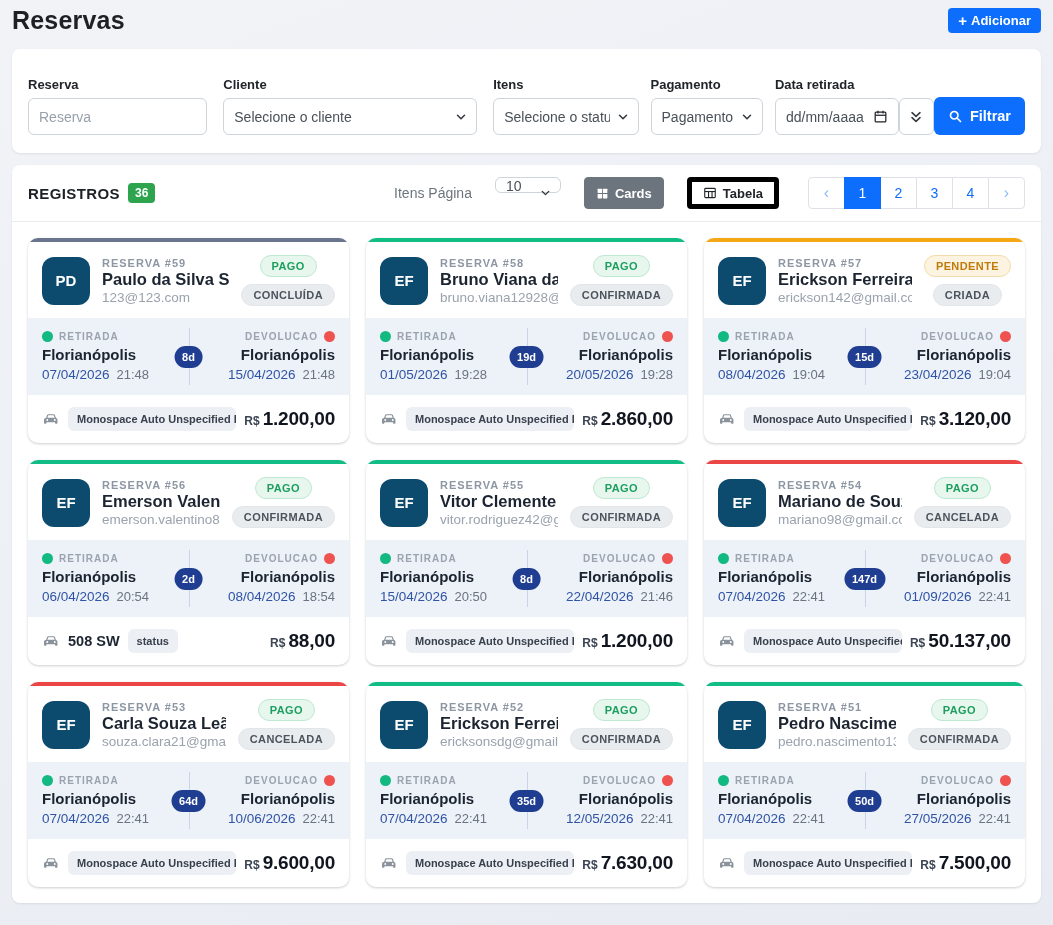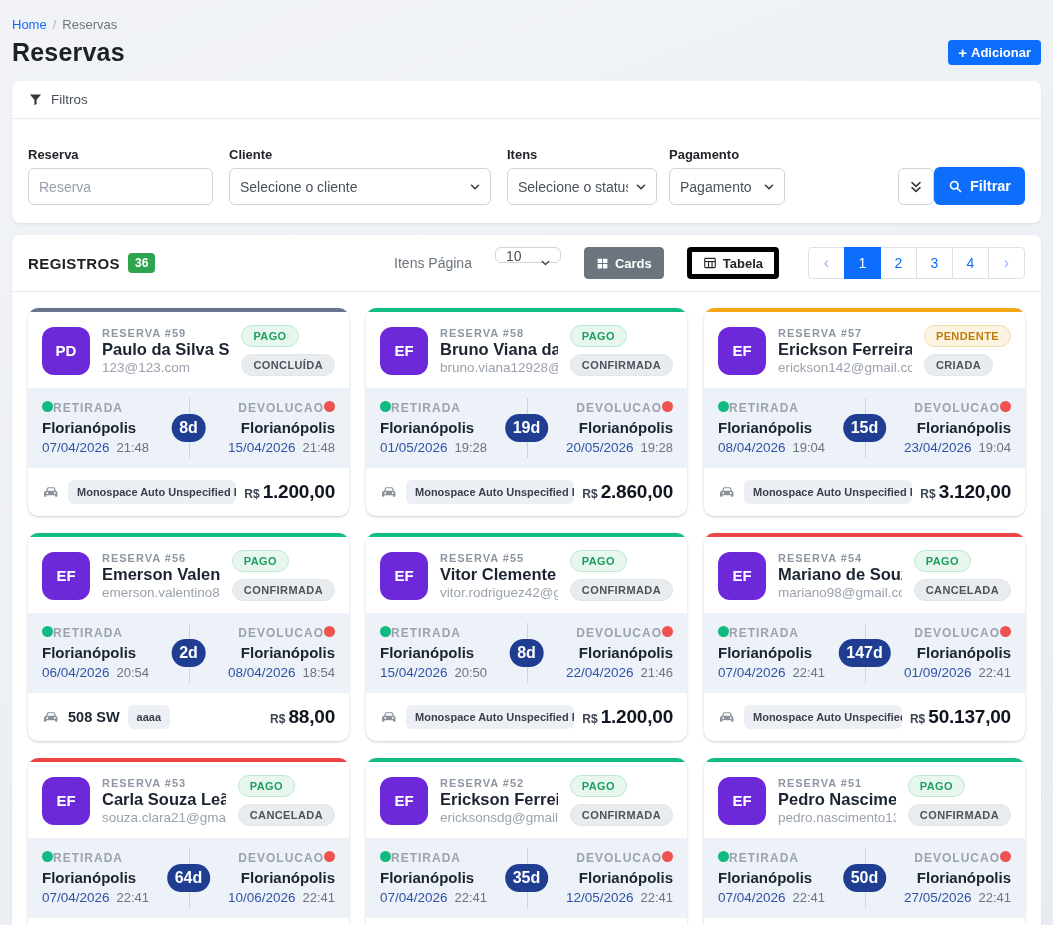--- a/index.html
+++ b/index.html
@@ -65,83 +65,72 @@
   .page-btn.last { border-radius:0 4px 4px 0; }
   .page-btn.chev { color:#8bb9fe; font-size:16px; }
   .page-btn.active { background:#0d6efd; border-color:#0d6efd; color:#fff; z-index:1; }
 
   
   .grid { padding:16px; display:grid; grid-template-columns:repeat(3,1fr); gap:17px; }
   .card { background:#fff; border-radius:10px; overflow:hidden;
     box-shadow:0 1px 3px rgba(15,25,40,.14), 0 1px 2px rgba(15,25,40,.08); cursor:pointer; }
   .accent { height:4px; }
   .card-head { display:flex; align-items:center; gap:12px; padding:13px 14px 12px; }
-  .avatar { width:48px; height:48px; flex:0 0 48px; border-radius:12px; background:#6d28d9; color:#fff;
+  .avatar { width:48px; height:48px; flex:0 0 48px; border-radius:12px; background:#0c4a6e; color:#fff;
     font-weight:700; font-size:15px; display:flex; align-items:center; justify-content:center; }
   .head-main { flex:1; min-width:0; }
   .reserva-label { font-size:11px; font-weight:700; color:#8d97a3; letter-spacing:1px; }
   .cname { font-size:16.5px; font-weight:700; color:#1b2430; white-space:nowrap; overflow:hidden; margin:1px 0; }
   .cemail { font-size:13.5px; color:#9aa2ad; white-space:nowrap; overflow:hidden; }
-  .badges { display:flex; flex-direction:column; gap:7px; align-items:flex-start; }
+  .badges { display:flex; flex-direction:column; gap:7px; align-items:center; }
   .pill { font-size:11px; font-weight:700; padding:4px 11px; border-radius:999px; letter-spacing:.4px; white-space:nowrap; }
   .pill.pago { background:#e7f7ee; color:#1d9e5f; border:1px solid #bfe8d2; }
   .pill.pendente { background:#fdf3e1; color:#c07c0a; border:1px solid #f3dcab; }
   .pill.status { background:#e9ecef; color:#4b535c; border:1px solid #e2e6ea; }
 
   .trip { background:#edf1f8; padding:13px 14px; display:flex; position:relative; }
   .trip-col { flex:1; min-width:0; }
   .trip-col.right { text-align:right; }
-  .trip-label { font-size:12px; font-weight:700; color:#9aa3ae; letter-spacing:1px;
-    display:flex; align-items:flex-start; }
+  .trip-label { font-size:10px; font-weight:700; color:#9aa3ae; letter-spacing:1px;
+    display:flex; align-items:center; gap:6px; }
   .trip-col.right .trip-label { justify-content:flex-end; }
   .dot { width:11px; height:11px; border-radius:50%; display:inline-block; }
   .dot.green { background:#12b981; }
   .dot.red { background:#ef5350; }
   .city { font-size:15px; font-weight:700; color:#1b2430; margin:4px 0 3px; }
   .tdate { font-size:13.5px; font-weight:400; color:#2f54a5; }
   .ttime { font-size:13px; color:#6b7480; margin-left:3px; }
   .trip-divider { position:absolute; left:50%; top:10px; bottom:10px; width:1px; background:#c9d4e6; }
   .days-badge { position:absolute; left:50%; top:50%; transform:translate(-50%,-50%);
-    background:#1f3d91; color:#fff; font-size:16px; font-weight:700; padding:5px 8px; border-radius:999px; z-index:1; }
+    background:#1f3d91; color:#fff; font-size:11px; font-weight:700; padding:5px 8px; border-radius:999px; z-index:1; }
 
   .card-foot { display:flex; align-items:center; gap:8px; padding:12px 14px; }
   .car-icon { color:#8a929c; display:flex; flex:0 0 auto; }
   .vehicle-bold { font-size:14.5px; font-weight:700; color:#1b2430; white-space:nowrap; }
   .vehicle-pill { background:#eceff3; color:#39414e; font-size:11px; font-weight:700; padding:6px 9px;
     border-radius:6px; white-space:nowrap; overflow:hidden; min-width:0; flex:0 1 auto; }
   .price { margin-left:auto; white-space:nowrap; display:flex; align-items:baseline; gap:3px; flex:0 0 auto; }
   .cur { font-size:12px; font-weight:700; color:#3b4453; }
   .amount { font-size:19px; font-weight:800; color:#10151f; letter-spacing:-.2px; }
 </style>
 </head>
 <body>
 
 <div class="wrap">
 
-  <div class="breadcrumb">
-    <span class="home">Home</span><span class="sep">/</span><span>Reservas</span>
-  </div>
 
   <div class="titlebar">
     <div class="page-title">Reservas</div>
     <button class="btn-add">
       <span class="plus">+</span>
       <span>Adicionar</span>
     </button>
   </div>
 
   <div class="panel">
-    <div class="panel-head">
-      <span style="display:flex;">
-        <svg width="15" height="15" viewBox="0 0 24 24" fill="#343a40">
-            <path d="M3 4h18l-7.2 8.4V19l-3.6 2v-8.6L3 4z"></path>
-          </svg>
-      </span>
-      <span class="ph-label">Filtros</span>
-    </div>
     <div class="filter-row">
       <div class="field w-reserva">
         <label>Reserva</label>
         <input class="ctl" type="text" placeholder="Reserva" style="">
       </div>
       <div class="field w-cliente">
         <label>Cliente</label>
         <div class="selwrap">
           <select class="ctl">
             <option>Selecione o cliente</option>
@@ -168,20 +157,34 @@
       </div>
       <div class="field w-pagamento">
         <label>Pagamento</label>
         <div class="selwrap">
           <select class="ctl">
             <option>Pagamento</option>
           </select>
           <span class="chev">
             <svg width="14" height="14" viewBox="0 0 24 24" fill="none" stroke="#343a40" stroke-width="2.6" stroke-linecap="round" stroke-linejoin="round">
                 <polyline points="6,9 12,15 18,9"></polyline>
+              </svg>
+          </span>
+        </div>
+      </div>
+      <div class="field w-data">
+        <label>Data retirada</label>
+        <div class="ctl fake-input">
+          <span>dd/mm/aaaa</span>
+          <span style="display:flex;">
+            <svg width="15" height="15" viewBox="0 0 24 24" fill="none" stroke="#212529" stroke-width="2">
+                <rect x="3.5" y="5" width="17" height="15.5" rx="1.5"></rect>
+                <line x1="8" y1="2.8" x2="8" y2="7"></line>
+                <line x1="16" y1="2.8" x2="16" y2="7"></line>
+                <line x1="3.5" y1="10" x2="20.5" y2="10"></line>
               </svg>
           </span>
         </div>
       </div>
       <button class="btn-collapse">
         <span style="display:flex;">
           <svg width="16" height="16" viewBox="0 0 24 24" fill="none" stroke="#343a40" stroke-width="2.4" stroke-linecap="round" stroke-linejoin="round">
               <polyline points="6,5.5 12,11 18,5.5"></polyline>
               <polyline points="6,13 12,18.5 18,13"></polyline>
             </svg>
@@ -458,21 +461,21 @@
       </div>
     </div>
     <div class="card-foot">
       <span class="car-icon">
         <svg width="18" height="18" viewBox="0 0 24 24" fill="currentColor">
                 <path d="M5.4 10.6 6.7 7a2 2 0 0 1 1.9-1.3h6.8A2 2 0 0 1 17.3 7l1.3 3.6a2.5 2.5 0 0 1 2 2.4v4.2a1 1 0 0 1-1 1h-1.2a1 1 0 0 1-1-1v-.9H5.9v.9a1 1 0 0 1-1 1H3.7a1 1 0 0 1-1-1V13a2.5 2.5 0 0 1 2-2.4h.7zm1.8-.3h9.6l-1-2.9a.6.6 0 0 0-.6-.4H8.8a.6.6 0 0 0-.6.4l-1 2.9zM7 14.6a1.3 1.3 0 1 0 0-2.6 1.3 1.3 0 0 0 0 2.6zm10 0a1.3 1.3 0 1 0 0-2.6 1.3 1.3 0 0 0 0 2.6z"></path>
               </svg>
       </span>
       <span class="vehicle-bold">508 SW</span>
 
-      <span class="vehicle-pill">aaaa</span>
+      <span class="vehicle-pill">status</span>
       <span class="price">
         <span class="cur">R$</span>
         <span class="amount">88,00</span>
       </span>
     </div>
   </div>
 
   <div class="card">
     <div class="accent" style="background: rgb(18, 188, 133);"></div>
     <div class="card-head">

